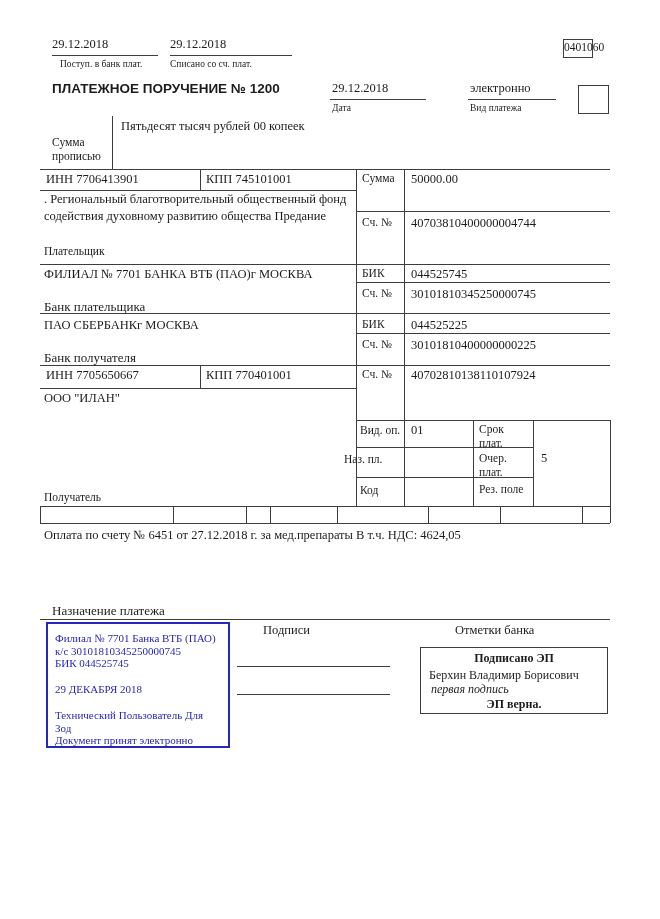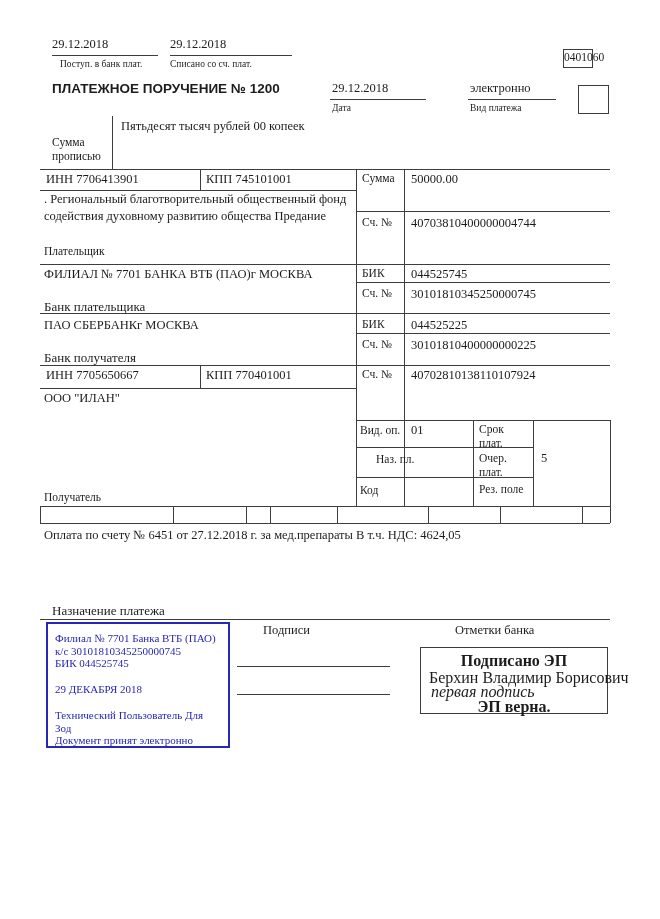--- a/index.html
+++ b/index.html
@@ -26,36 +26,36 @@
     position:absolute;left:46px;top:622px;width:184px;height:126px;
     border:2px solid var(--stamp-blue,#2626b8);color:var(--stamp-blue,#2626b8);
     padding:8px 7px;font-size:11px;line-height:12.5px;
   }
   #stamp .gap-lg{margin-top:13px}
   #stamp .gap-md{margin-top:14px}
   #esign{
     position:absolute;left:420px;top:647px;width:188px;height:67px;
     border:1.3px solid var(--grid-line,#3d3d3d);
   }
-  #esign .et{position:absolute;white-space:pre;font-size:16px;line-height:1.1}
+  #esign .et{position:absolute;white-space:pre;font-size:12px;line-height:1.1}
 </style>
 </head>
 <body>
 
 <div id="page">
 
   <div class="t v12" style="left:52px;top:37px">29.12.2018</div>
   <div class="hl" style="left:52px;top:55px;width:106px"></div>
   <div class="t v9" style="left:60px;top:59px">Поступ. в банк плат.</div>
 
   <div class="t v12" style="left:170px;top:37px">29.12.2018</div>
   <div class="hl" style="left:170px;top:55px;width:122px"></div>
   <div class="t v9" style="left:170px;top:59px">Списано со сч. плат.</div>
 
-  <div class="box" style="left:563px;top:49px;width:30px;height:19px">
+  <div class="box" style="left:563px;top:39px;width:30px;height:19px">
     <div class="t v11 ctr" style="left:0;top:1px;width:100%">0401060</div>
   </div>
 
   <div class="t sans b" style="left:52px;top:81px;font-size:13.5px">ПЛАТЕЖНОЕ ПОРУЧЕНИЕ № 1200</div>
 
   <div class="t v12" style="left:332px;top:81px">29.12.2018</div>
   <div class="hl" style="left:330px;top:99px;width:96px"></div>
   <div class="t v9" style="left:332px;top:103px">Дата</div>
 
   <div class="t v12" style="left:470px;top:81px">электронно</div>
@@ -129,21 +129,21 @@
 
   <div class="t v12" style="left:46px;top:368px">ИНН 7705650667</div>
   <div class="t v12" style="left:206px;top:368px">КПП 770401001</div>
   <div class="t v11" style="left:362px;top:368px">Сч. №</div>
   <div class="t v12" style="left:411px;top:368px">40702810138110107924</div>
   <div class="t v12" style="left:44px;top:391px">ООО "ИЛАН"</div>
 
   <div class="t v11" style="left:360px;top:424px">Вид. оп.</div>
   <div class="t v12" style="left:411px;top:423px">01</div>
   <div class="t v11 wrap" style="left:479px;top:423px;width:50px">Срок плат.</div>
-  <div class="t v11" style="left:376px;top:453px">Наз. пл.</div>
+  <div class="t v11" style="left:344px;top:453px">Наз. пл.</div>
   <div class="t v11 wrap" style="left:479px;top:452px;width:50px">Очер. плат.</div>
   <div class="t v12" style="left:541px;top:451px">5</div>
   <div class="t v11" style="left:360px;top:484px">Код</div>
   <div class="t v11" style="left:479px;top:483px">Рез. поле</div>
   <div class="t v11" style="left:44px;top:491px">Получатель</div>
 
   <div class="t v12" style="left:44px;top:528px">Оплата по счету № 6451 от 27.12.2018 г. за мед.препараты В т.ч. НДС: 4624,05</div>
   <div class="t v10" style="left:52px;top:603px">Назначение платежа</div>
 
   <div id="stamp">

